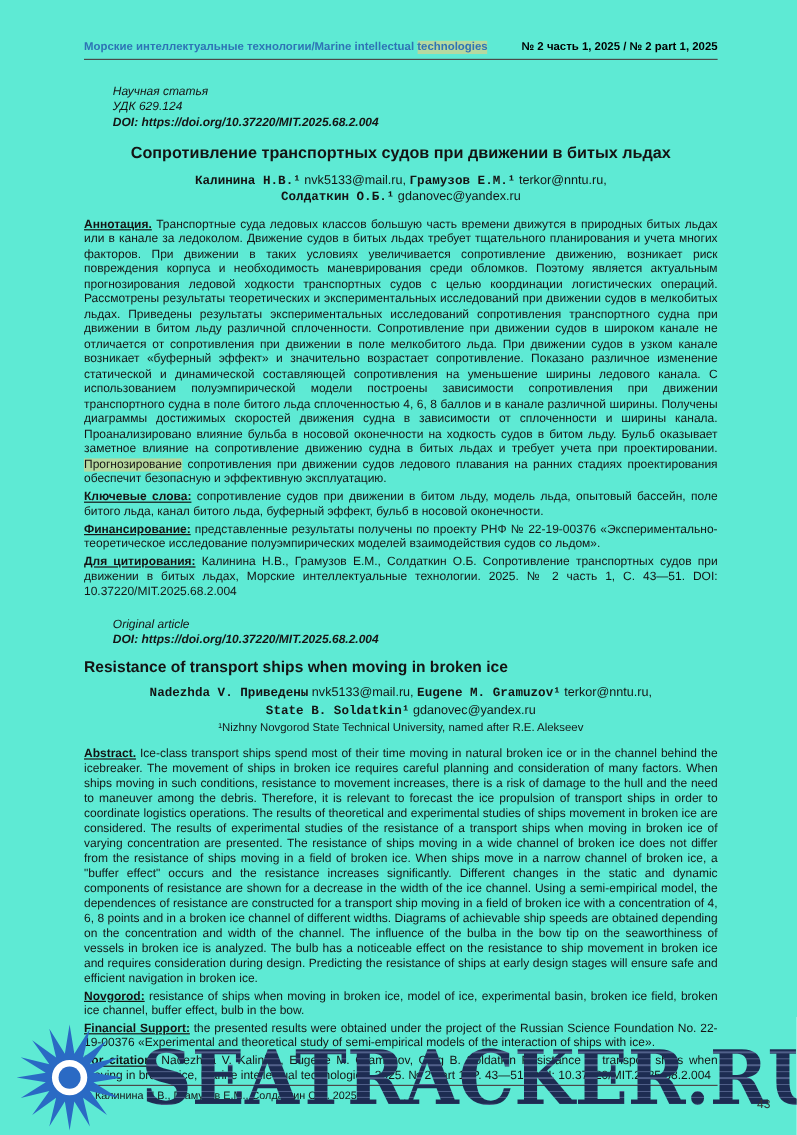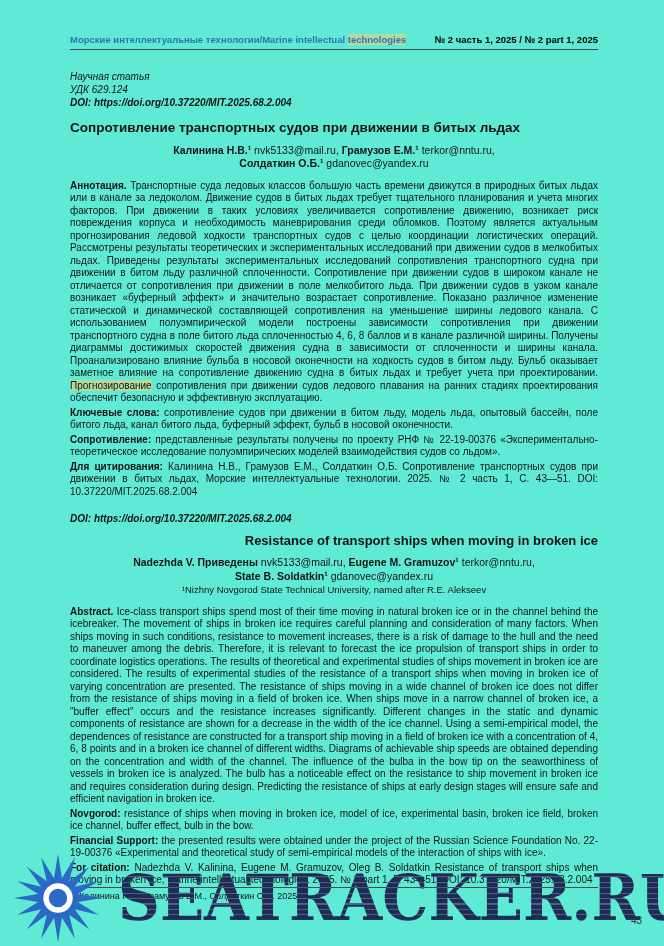--- a/index.html
+++ b/index.html
@@ -15,33 +15,33 @@
     display:flex; flex-direction:column;
   }
   .hdr {
     display:flex; justify-content:space-between; align-items:flex-end;
     border-bottom:1px solid #4a4a4a; padding-bottom:4px;
     font-size:9.5px; font-weight:bold; line-height:1.2;
   }
   .hdr .journal { color:#2e74b5; }
   .hdr .issue { color:#000; white-space:nowrap; margin-left:10px; }
   .hl { background:#b5d9a0; }
-  .meta { margin-top:20px; font-size:10px; font-style:italic; line-height:1.3; }
+  .meta { margin-top:20px; font-size:10px; font-style:italic; line-height:1.3;margin-left:24px; }
   .meta .doi { font-weight:bold; }
-  .title-ru { margin-top:11px; text-align:left; font-weight:bold; font-size:13.5px; line-height:1.2; }
-  .title-en { margin-top:8px; text-align:right; font-weight:bold; font-size:13px; line-height:1.2; }
+  .title-ru { margin-top:11px; text-align:center; font-weight:bold; font-size:13.5px; line-height:1.2; }
+  .title-en { margin-top:8px; text-align:left; font-weight:bold; font-size:13px; line-height:1.2; }
   .authors { margin-top:7px; text-align:center; font-size:10.5px; line-height:1.3; }
-  .authors .nm { font-weight:bold; }
+  .authors .nm { font-weight:bold;font-family:Liberation Mono, monospace; }
   .affil { text-align:center; font-size:9.5px; line-height:1.3; margin-top:1px; }
   .para {
     margin:0; margin-top:2px;
     font-size:10px; line-height:1.25; text-align:justify;
   }
   .para.first { margin-top:9px; }
-  .para .label { font-weight:bold; }
+  .para .label { font-weight:bold;text-decoration:underline; }
   .sec-en { margin-top:14px; }
   .footer {
     margin-top:auto;
     margin-bottom:78px;
     border-top:1px solid #4a4a4a;
     padding-top:3px;
     font-size:9px; line-height:1.3;
   }
   .page-num {
     position:absolute; right:22px; bottom:20px;
@@ -86,24 +86,25 @@
     <div>УДК 629.124</div>
     <div class="doi">DOI: https://doi.org/10.37220/MIT.2025.68.2.004</div>
   </div>
 
   <div class="title-ru">Сопротивление транспортных судов при движении в битых льдах</div>
   <div class="authors"><span class="nm">Калинина Н.В.¹</span><span> nvk5133@mail.ru, </span><span class="nm">Грамузов Е.М.¹</span><span> terkor@nntu.ru,</span></div>
   <div class="authors" style="margin-top:0"><span class="nm">Солдаткин О.Б.¹</span><span> gdanovec@yandex.ru</span></div>
 
   <p class="para first"><span class="label">Аннотация.</span><span> Транспортные суда ледовых классов большую часть времени движутся в природных битых льдах или в канале за ледоколом. Движение судов в битых льдах требует тщательного планирования и учета многих факторов. При движении в таких условиях увеличивается сопротивление движению, возникает риск повреждения корпуса и необходимость маневрирования среди обломков. Поэтому является актуальным прогнозирования ледовой ходкости транспортных судов с целью координации логистических операций. Рассмотрены результаты теоретических и экспериментальных исследований при движении судов в мелкобитых льдах. Приведены результаты экспериментальных исследований сопротивления транспортного судна при движении в битом льду различной сплоченности. Сопротивление при движении судов в широком канале не отличается от сопротивления при движении в поле мелкобитого льда. При движении судов в узком канале возникает «буферный эффект» и значительно возрастает сопротивление. Показано различное изменение статической и динамической составляющей сопротивления на уменьшение ширины ледового канала. С использованием полуэмпирической модели построены зависимости сопротивления при движении транспортного судна в поле битого льда сплоченностью 4, 6, 8 баллов и в канале различной ширины. Получены диаграммы достижимых скоростей движения судна в зависимости от сплоченности и ширины канала. Проанализировано влияние бульба в носовой оконечности на ходкость судов в битом льду. Бульб оказывает заметное влияние на сопротивление движению судна в битых льдах и требует учета при проектировании. </span><span class="hl">Прогнозирование</span><span> сопротивления при движении судов ледового плавания на ранних стадиях проектирования обеспечит безопасную и эффективную эксплуатацию.</span></p>
   <p class="para"><span class="label">Ключевые слова:</span><span> сопротивление судов при движении в битом льду, модель льда, опытовый бассейн, поле битого льда, канал битого льда, буферный эффект, бульб в носовой оконечности.</span></p>
-  <p class="para"><span class="label">Сопротивление:</span><span> представленные результаты получены по проекту РНФ № 22-19-00376 «Экспериментально-теоретическое исследование полуэмпирических моделей взаимодействия судов со льдом».</span></p>
+  <p class="para"><span class="label">Финансирование:</span><span> представленные результаты получены по проекту РНФ № 22-19-00376 «Экспериментально-теоретическое исследование полуэмпирических моделей взаимодействия судов со льдом».</span></p>
   <p class="para"><span class="label">Для цитирования:</span><span> Калинина Н.В., Грамузов Е.М., Солдаткин О.Б. Сопротивление транспортных судов при движении в битых льдах, Морские интеллектуальные технологии. 2025. № 2 часть 1, С. 43—51. DOI: 10.37220/MIT.2025.68.2.004</span></p>
 
   <div class="meta sec-en" style="margin-top:14px">
+    <div>Original article</div>
     <div class="doi">DOI: https://doi.org/10.37220/MIT.2025.68.2.004</div>
   </div>
 
   <div class="title-en">Resistance of transport ships when moving in broken ice</div>
   <div class="authors"><span class="nm">Nadezhda V. Приведены</span><span> nvk5133@mail.ru, </span><span class="nm">Eugene M. Gramuzov¹</span><span> terkor@nntu.ru,</span></div>
   <div class="authors" style="margin-top:0"><span class="nm">State B. Soldatkin¹</span><span> gdanovec@yandex.ru</span></div>
   <div class="affil">¹Nizhny Novgorod State Technical University, named after R.E. Alekseev</div>
 
   <p class="para first"><span class="label">Abstract.</span><span> Ice-class transport ships spend most of their time moving in natural broken ice or in the channel behind the icebreaker. The movement of ships in broken ice requires careful planning and consideration of many factors. When ships moving in such conditions, resistance to movement increases, there is a risk of damage to the hull and the need to maneuver among the debris. Therefore, it is relevant to forecast the ice propulsion of transport ships in order to coordinate logistics operations. The results of theoretical and experimental studies of ships movement in broken ice are considered. The results of experimental studies of the resistance of a transport ships when moving in broken ice of varying concentration are presented. The resistance of ships moving in a wide channel of broken ice does not differ from the resistance of ships moving in a field of broken ice. When ships move in a narrow channel of broken ice, a "buffer effect" occurs and the resistance increases significantly. Different changes in the static and dynamic components of resistance are shown for a decrease in the width of the ice channel. Using a semi-empirical model, the dependences of resistance are constructed for a transport ship moving in a field of broken ice with a concentration of 4, 6, 8 points and in a broken ice channel of different widths. Diagrams of achievable ship speeds are obtained depending on the concentration and width of the channel. The influence of the bulba in the bow tip on the seaworthiness of vessels in broken ice is analyzed. The bulb has a noticeable effect on the resistance to ship movement in broken ice and requires consideration during design. Predicting the resistance of ships at early design stages will ensure safe and efficient navigation in broken ice.</span></p>
   <p class="para"><span class="label">Novgorod:</span><span> resistance of ships when moving in broken ice, model of ice, experimental basin, broken ice field, broken ice channel, buffer effect, bulb in the bow.</span></p>

